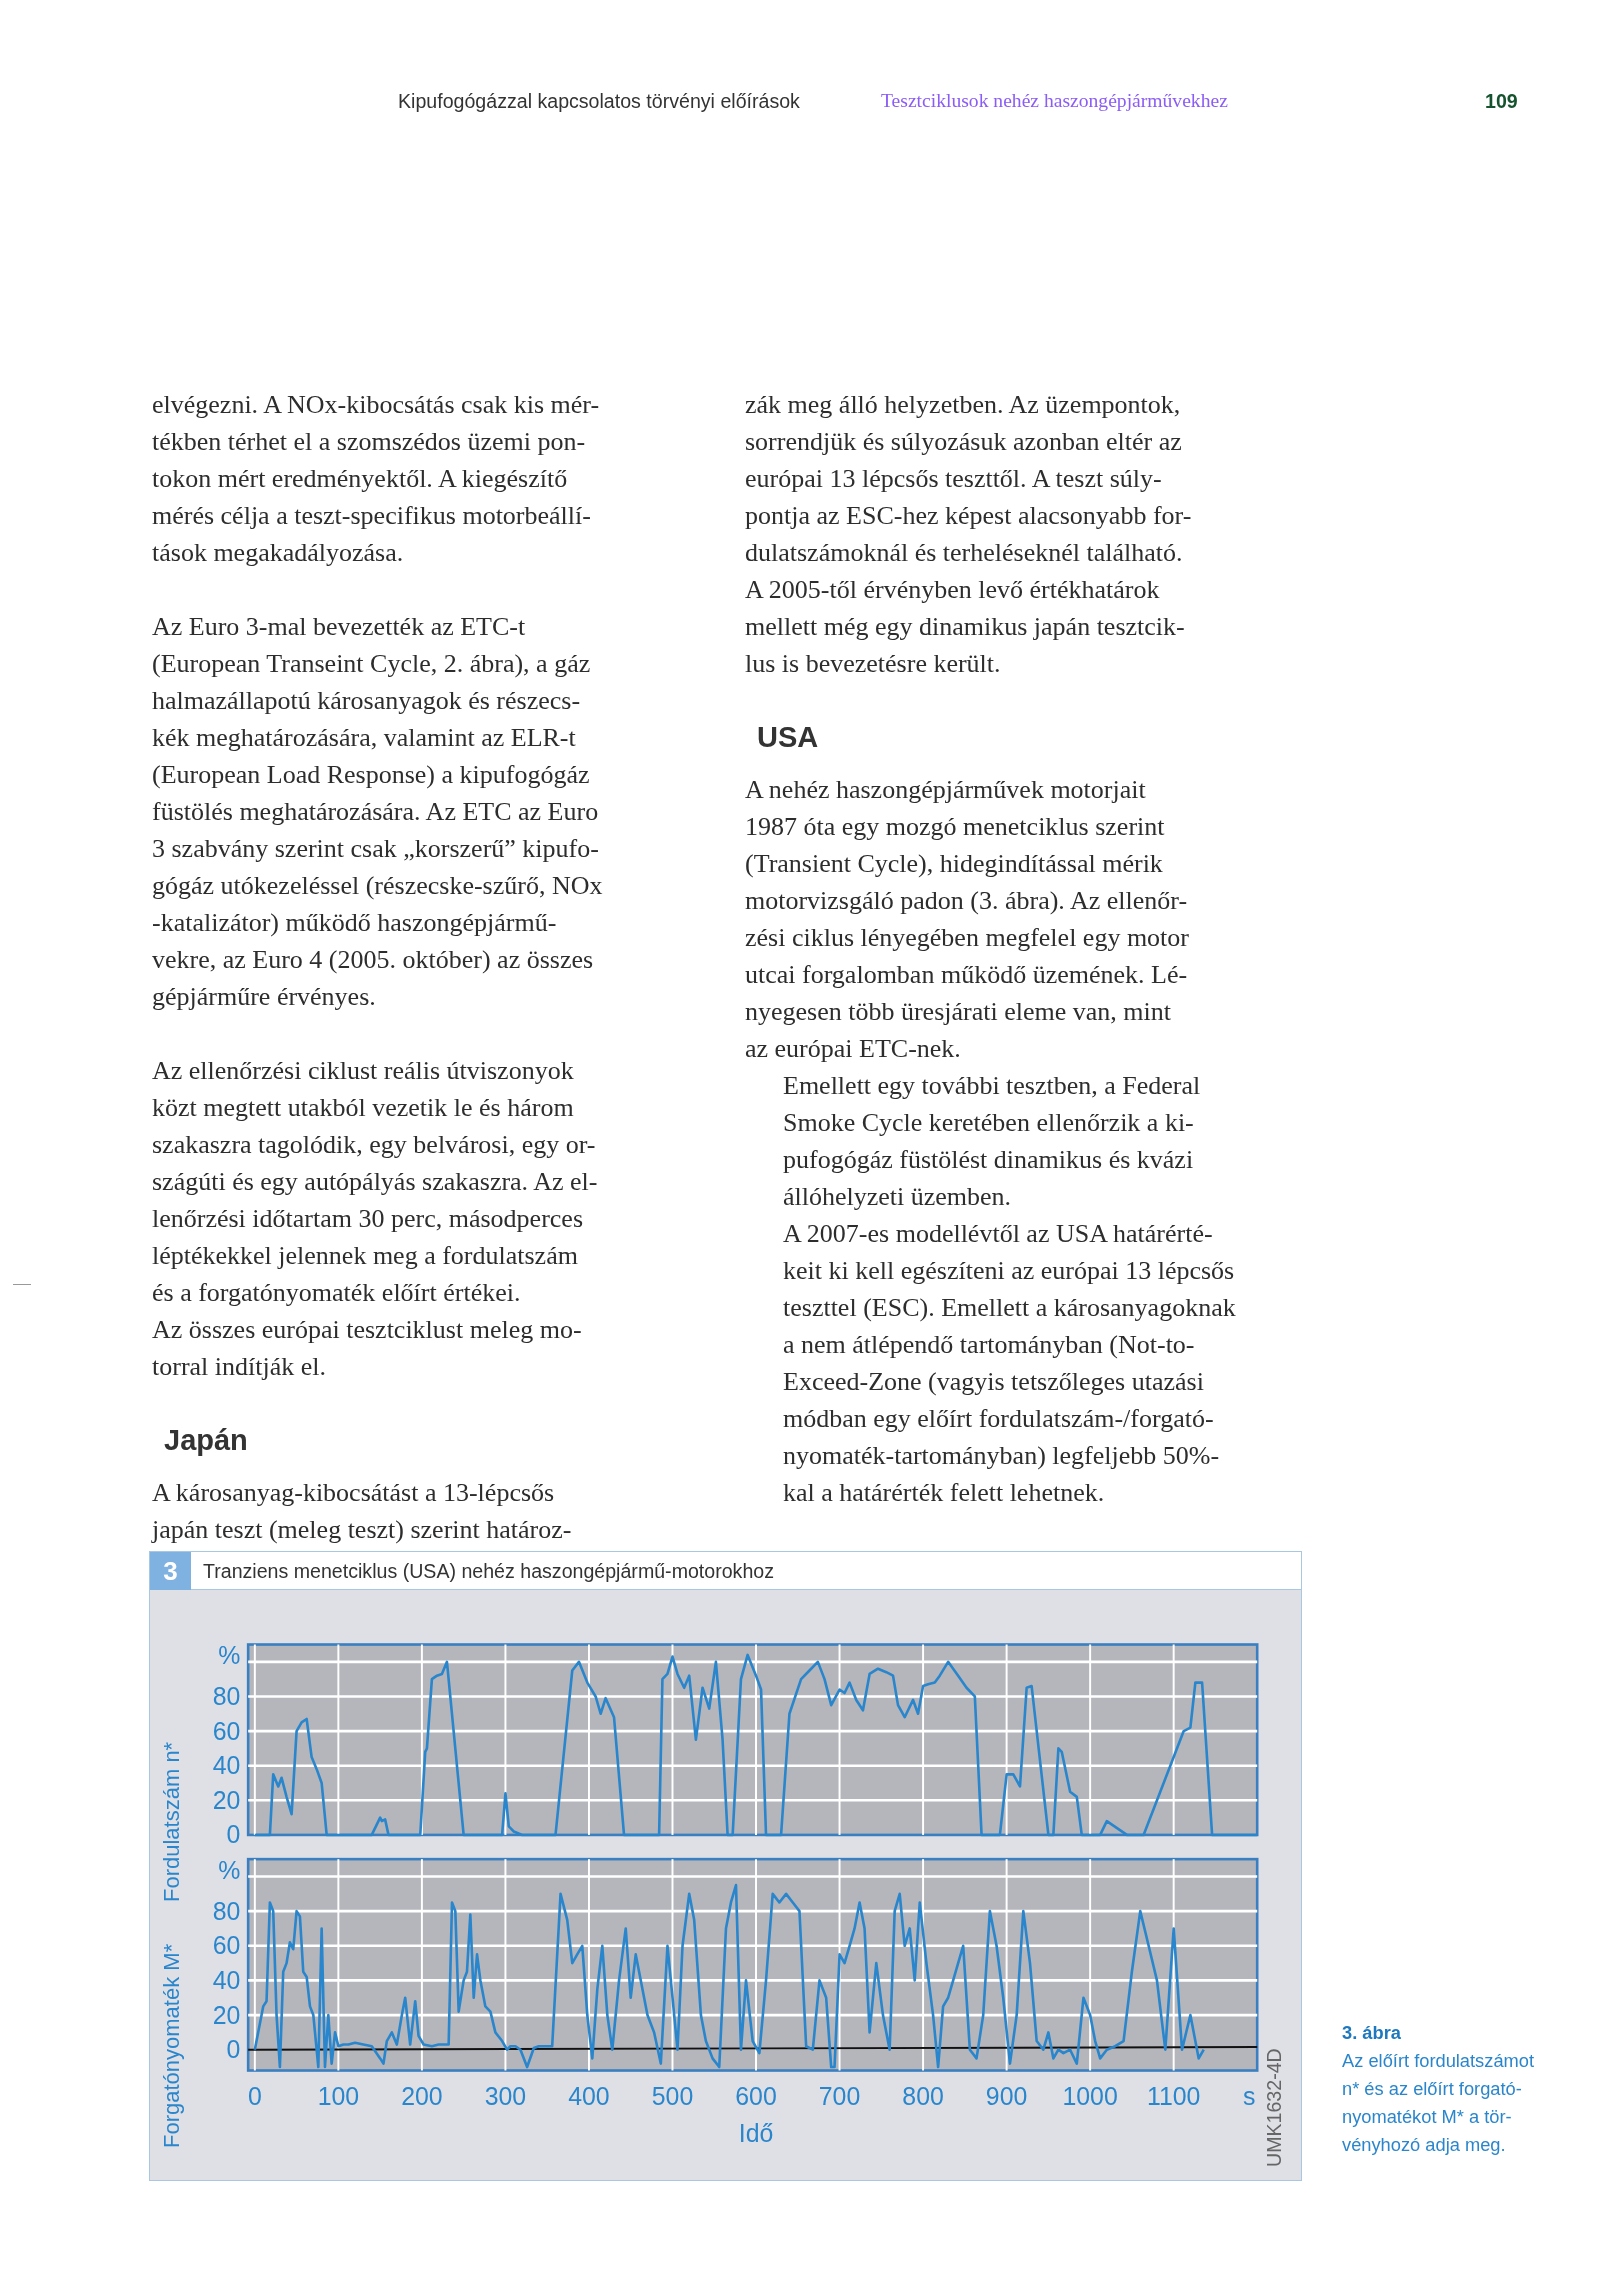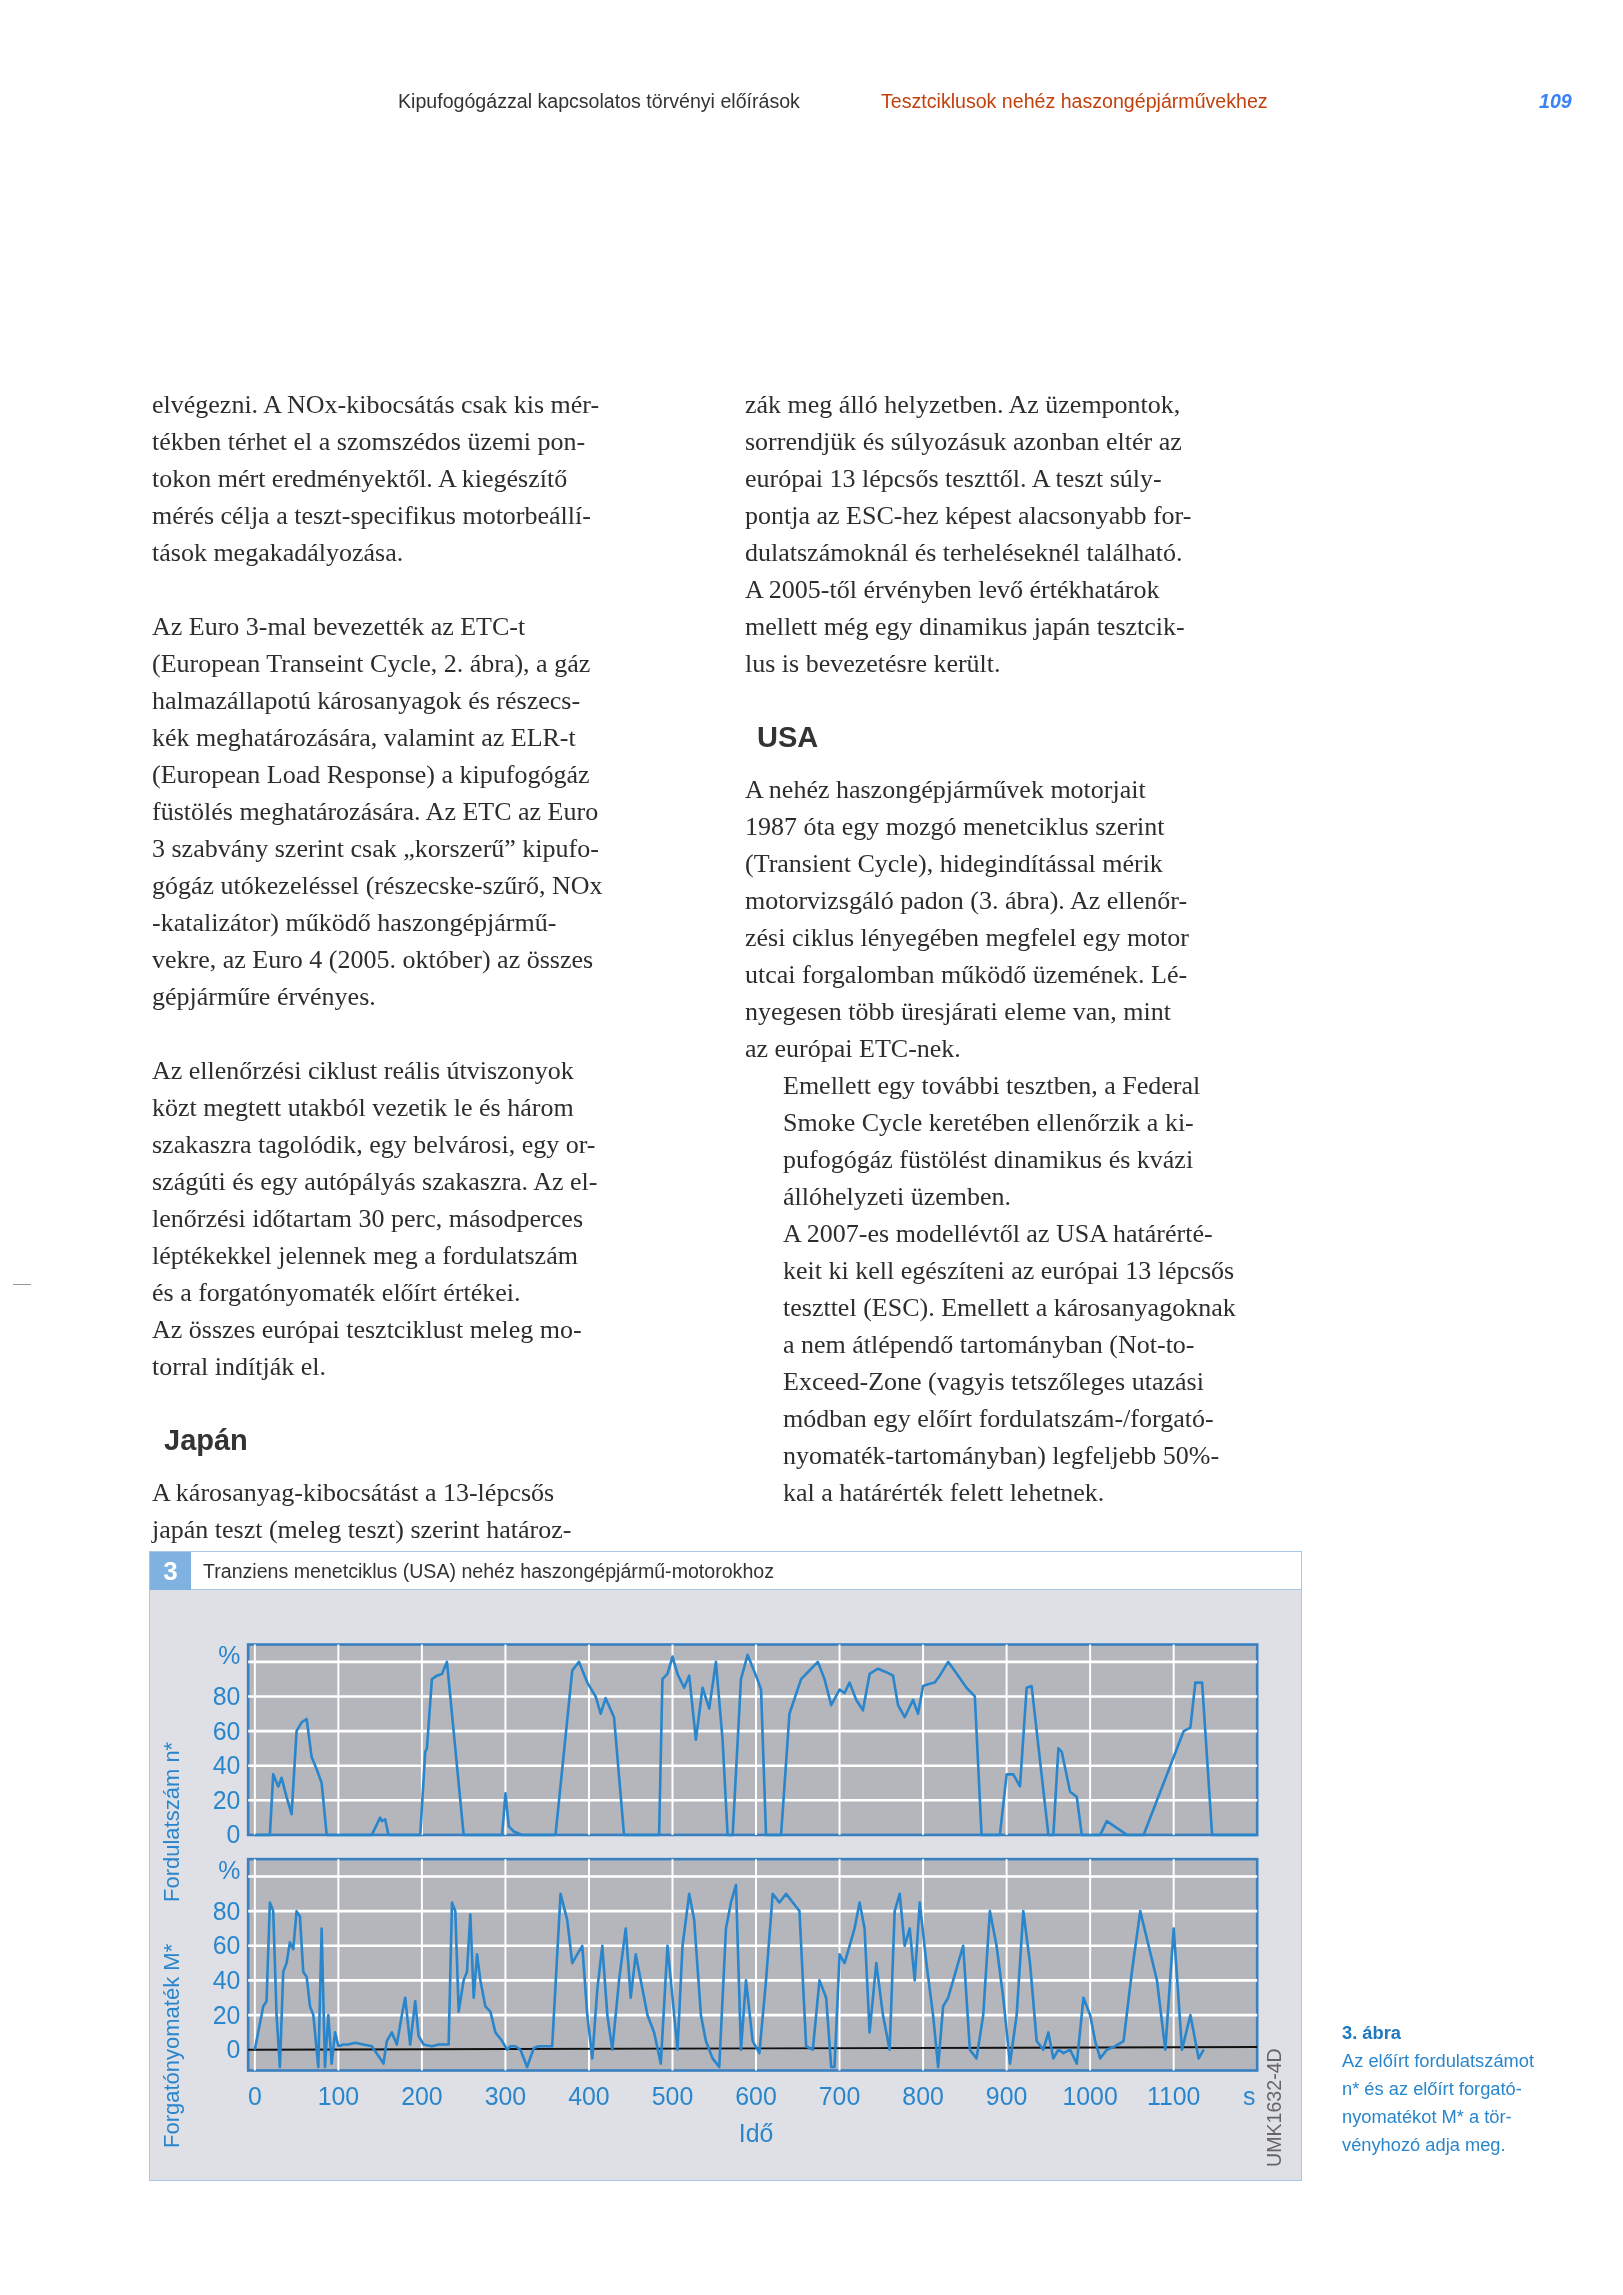--- a/index.html
+++ b/index.html
@@ -1,20 +1,20 @@
 <!DOCTYPE html>
 <html style="font-size:10.5px"><head>
 <meta charset="utf-8">
 <style>
   html, body { margin:0; padding:0; background:#ffffff; }
   body { width:1623px; height:2295px; position:relative; overflow:hidden; font-family:"Liberation Serif", serif; color:#2a2a2a; }
   .header { position:absolute; top:90px; left:0; width:1623px; height:33px; font-family:"Liberation Sans", sans-serif; font-size:19.6px; }
   .header .chapter { position:absolute; left:398px; top:0; font-weight:normal; color:#333; }
-  .header .section { position:absolute; left:881px; top:0; color:#c2410c; }
-  .header .page { position:absolute; left:1539px; top:0; font-weight:bold; color:#3b82f6;font-style:italic; }
+  .header .section { position:absolute; left:881px; top:0; color:#8b5cf6;font-family:Liberation Serif, serif; }
+  .header .page { position:absolute; left:1485px; top:0; font-weight:bold; color:#14532d; }
 
   .col { position:absolute; font-size:26px; line-height:37px; color:#2d2d2d; }
   .col.left { left:152px; top:386px; width:556px; }
   .col.right { left:745px; top:386px; width:563px; }
   .col p { margin:0; }
   .col .gap { height:37px; }
   .col .indent { text-indent:38px; }
   .col h3 { margin:12px; font-family:"Liberation Sans", sans-serif; font-weight:bold; font-size:29px; line-height:43px; color:#333; }
   .col .line { display:block; white-space:nowrap; }
 

